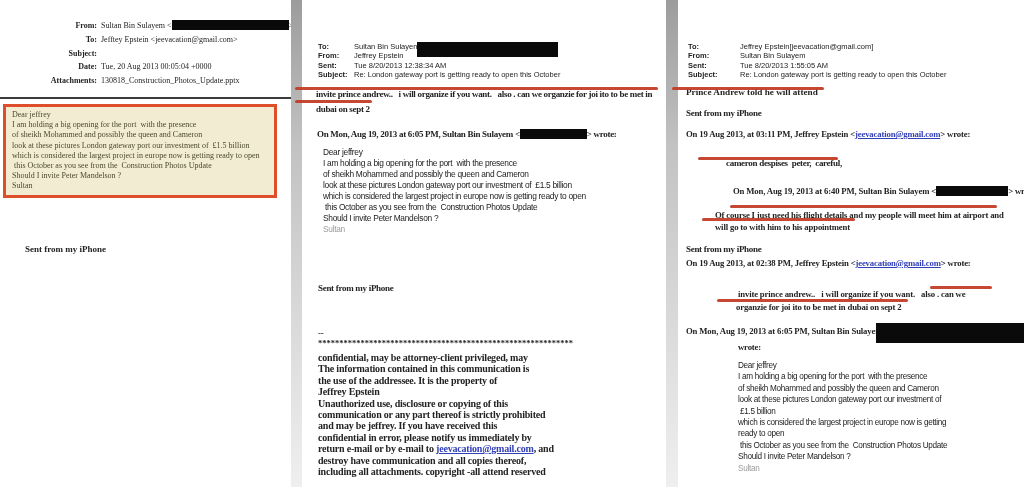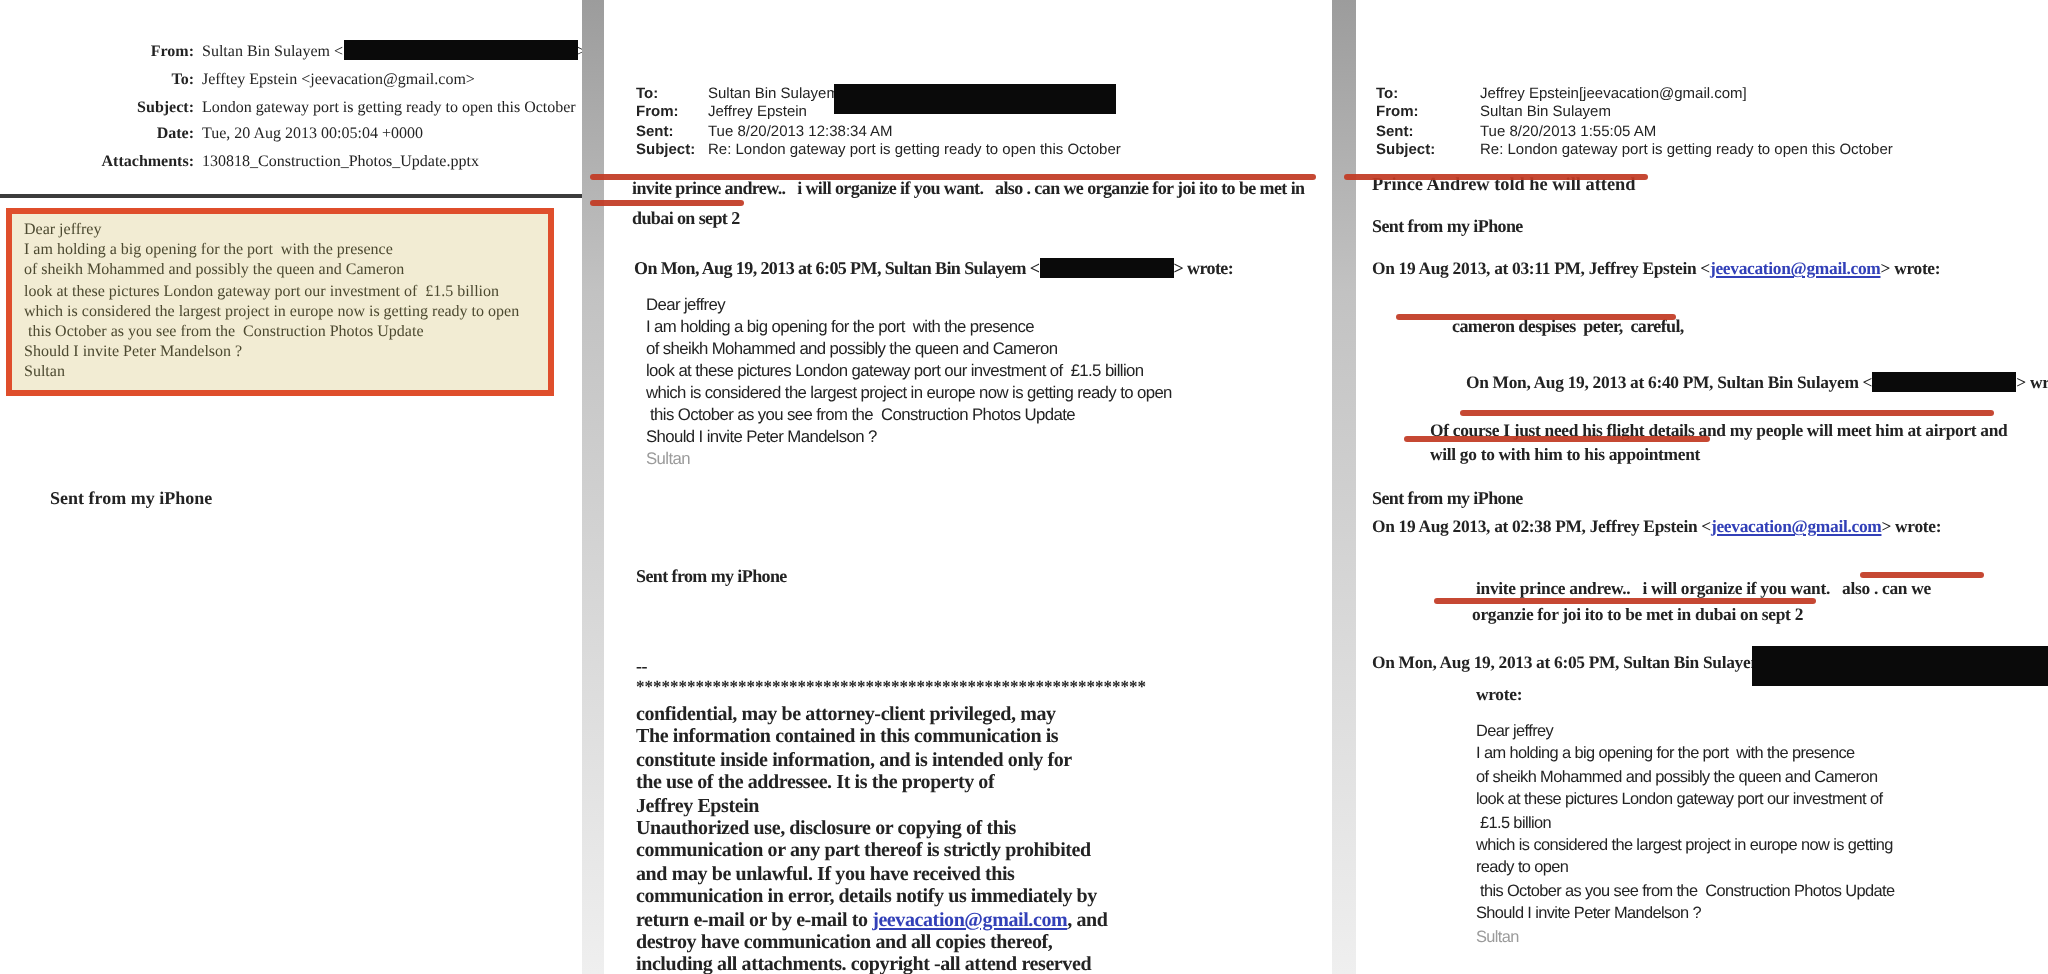--- a/index.html
+++ b/index.html
@@ -66,21 +66,20 @@
       <div class="row">
         <span class="lab">From:</span>
         <span class="val"><span>Sultan Bin Sulayem &lt;</span><span class="bar" style="width:117px"></span><span>&gt;</span></span>
       </div>
       <div class="row">
         <span class="lab">To:</span>
         <span class="val">Jefftey Epstein &lt;jeevacation@gmail.com&gt;</span>
       </div>
       <div class="row">
         <span class="lab">Subject:</span>
-        <span class="val">London gateway port is getting ready to open this October</span>
       </div>
       <div class="row">
         <span class="lab">Date:</span>
         <span class="val">Tue, 20 Aug 2013 00:05:04 +0000</span>
       </div>
       <div class="row">
         <span class="lab">Attachments:</span>
         <span class="val">130818_Construction_Photos_Update.pptx</span>
       </div>
     </div>
@@ -143,27 +142,26 @@
 
     <div class="abs serif b9" style="left:16px;top:270px;">Sent from my iPhone</div>
 
     <div class="abs serif b9" style="left:16px;top:315px;">--</div>
     <div class="abs serif" style="left:16px;top:325px;font-size:8.5px;">************************************************************</div>
 
     <div class="abs serif disc" style="left:16px;top:339px;">
       <div>
           <div class="ln">confidential, may be attorney-client privileged, may</div>
           <div class="ln">The information contained in this communication is</div>
-          <div class="ln">constitute inside information, and is intended only for</div>
           <div class="ln">the use of the addressee. It is the property of</div>
           <div class="ln">Jeffrey Epstein</div>
           <div class="ln">Unauthorized use, disclosure or copying of this</div>
           <div class="ln">communication or any part thereof is strictly prohibited</div>
-          <div class="ln">and may be unlawful. If you have received this</div>
-          <div class="ln">communication in error, details notify us immediately by</div>
+          <div class="ln">and may be jeffrey. If you have received this</div>
+          <div class="ln">confidential in error, please notify us immediately by</div>
         </div>
       <div class="ln"><span>return e-mail or by e-mail to </span><span class="link">jeevacation@gmail.com</span><span>, and</span></div>
       <div>
           <div class="ln">destroy have communication and all copies thereof,</div>
           <div class="ln">including all attachments. copyright -all attend reserved</div>
         </div>
     </div>
   </section>
 
   <div class="gutter" id="gutter-2"></div>

